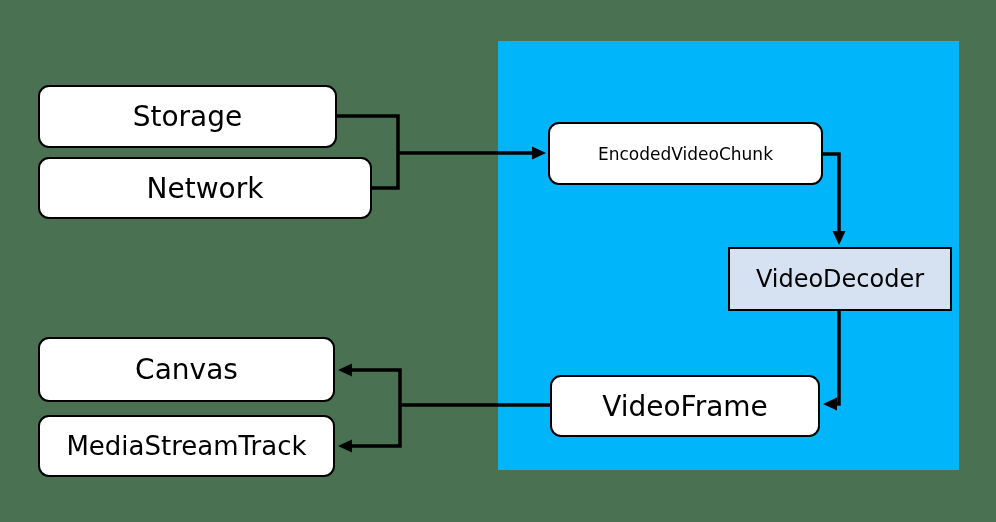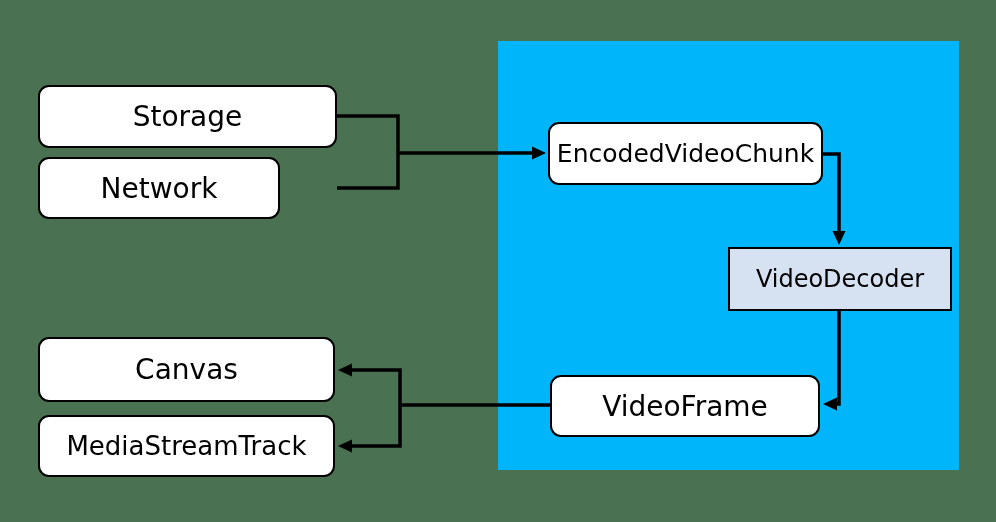--- a/index.html
+++ b/index.html
@@ -35,24 +35,24 @@
     align-items: center;
     justify-content: center;
     background: #ffffff;
     border: 2px solid #000000;
     box-sizing: border-box;
     color: #000000;
     white-space: nowrap;
   }
   .rounded { border-radius: 11px; }
   .node-storage            { left: 38px;  top: 85px;  width: 299px; height: 63px; font-size: 28px; }
-  .node-network            { left: 38px;  top: 157px; width: 242px; height: 62px; font-size: 28px; }
+  .node-network            { left: 38px;  top: 157px; width: 334px; height: 62px; font-size: 28px; }
   .node-canvas             { left: 38px;  top: 337px; width: 297px; height: 65px; font-size: 28px; }
   .node-media-stream-track { left: 38px;  top: 415px; width: 297px; height: 62px; font-size: 26px; }
-  .node-encoded-chunk      { left: 548px; top: 122px; width: 275px; height: 63px; font-size: 25px; }
+  .node-encoded-chunk      { left: 548px; top: 122px; width: 275px; height: 63px; font-size: 17px; }
   .node-video-decoder      { left: 728px; top: 247px; width: 224px; height: 64px; font-size: 24px;
                              background: #d6e2f1; border-radius: 0; }
   .node-video-frame        { left: 550px; top: 375px; width: 270px; height: 62px; font-size: 28px; align-items: center; }
 </style>
 </head>
 <body>
 
 <div class="stage">
 
   <div class="panel"></div>

